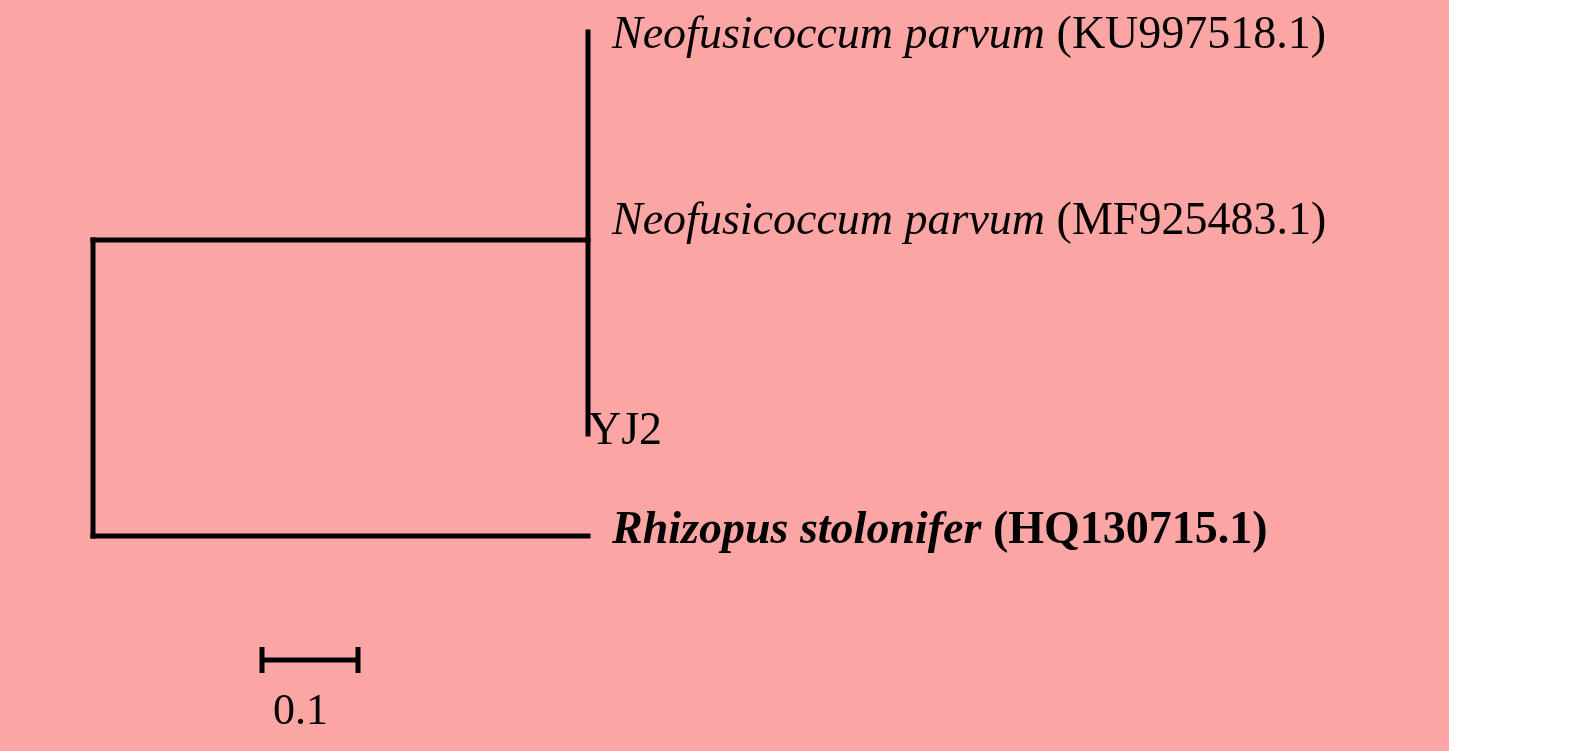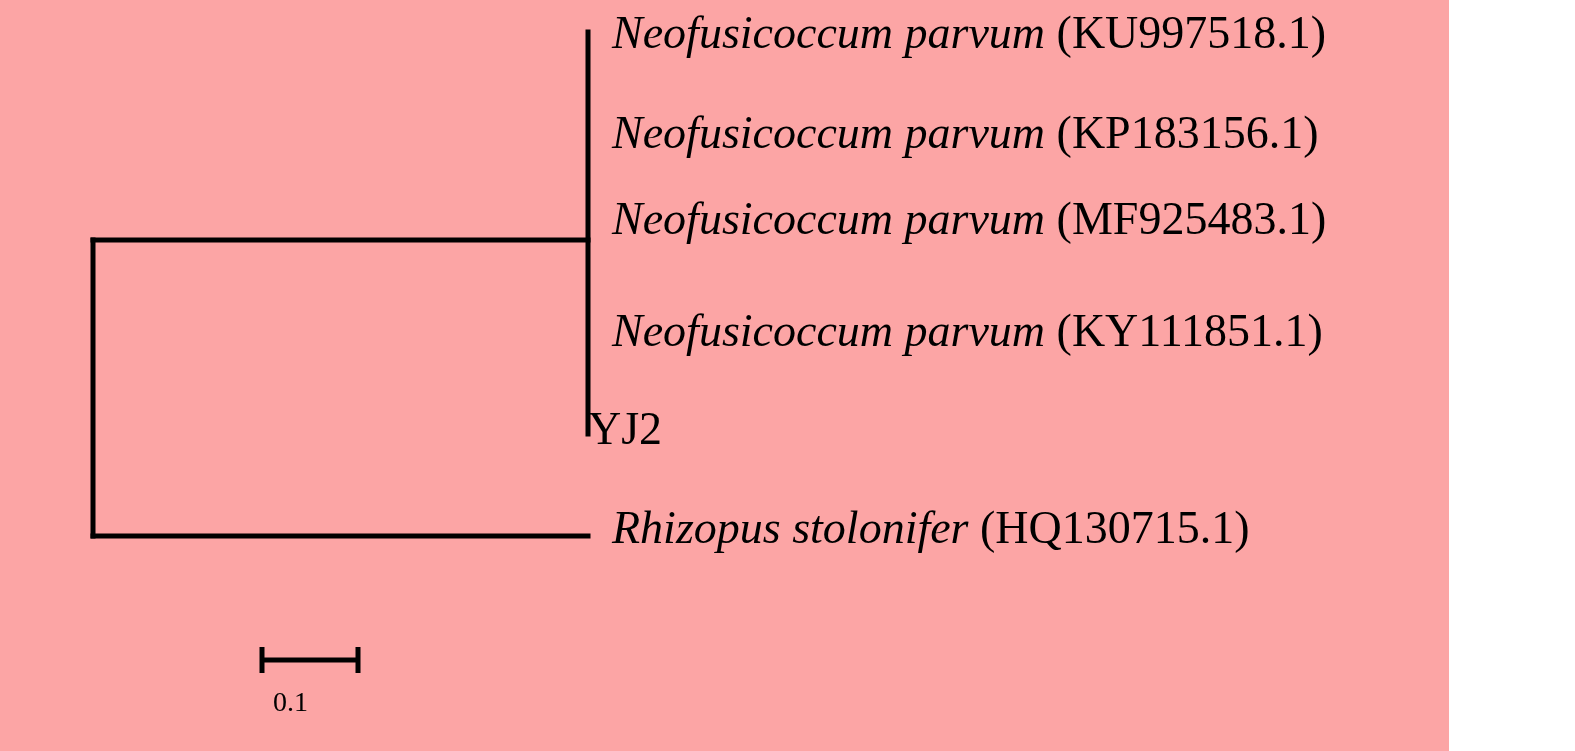--- a/index.html
+++ b/index.html
@@ -31,21 +31,21 @@
     color: #000000;
   }
   .taxon-label .sci {
     font-style: italic;
   }
   .taxon-label .acc {
     font-style: normal;
   }
   .scale-label {
     position: absolute;
-    font-size: 28px;
+    font-size: 44px;
     line-height: 1;
     color: #000000;
     white-space: nowrap;
   }
 </style>
 </head>
 <body>
 
 <div id="canvas">
 
@@ -66,39 +66,31 @@
       <line x1="262" y1="647" x2="262" y2="673"></line>
       <line x1="358" y1="647" x2="358" y2="673"></line>
     </g>
   </svg>
 
   <div class="taxon-label" style="left:612px; top:10px;">
     <span class="sci">Neofusicoccum parvum</span>
     <span class="acc">(KU997518.1)</span>
   </div>
 
-  <div class="taxon-label" style="left:612px; top:110px;">
-    <span class="sci">Neofusicoccum parvum</span>
-    <span class="acc">(KP183156.1)</span>
-  </div>
 
   <div class="taxon-label" style="left:612px; top:196px;">
     <span class="sci">Neofusicoccum parvum</span>
     <span class="acc">(MF925483.1)</span>
   </div>
 
-  <div class="taxon-label" style="left:612px; top:308px;">
-    <span class="sci">Neofusicoccum parvum</span>
-    <span class="acc">(KY111851.1)</span>
-  </div>
 
   <div class="taxon-label" style="left:588px; top:406px;">
     <span class="acc">YJ2</span>
   </div>
 
-  <div class="taxon-label" style="left:612px; top:505px;">
+  <div class="taxon-label" style="left:612px; top:505px;font-weight:bold;">
     <span class="sci">Rhizopus stolonifer</span>
     <span class="acc">(HQ130715.1)</span>
   </div>
 
   <div class="scale-label" style="left:273px; top:688px;">0.1</div>
 
 </div>
 
 </body></html>

